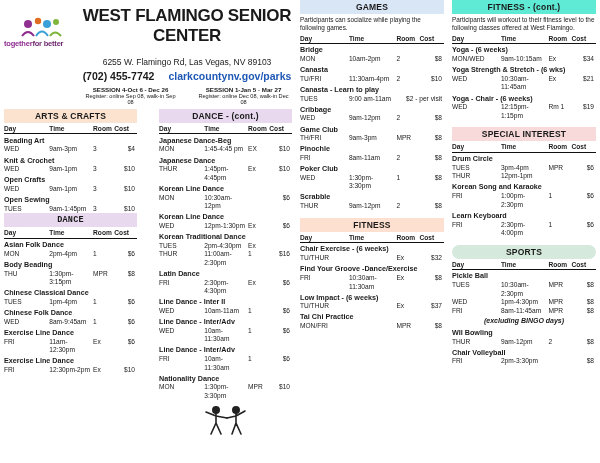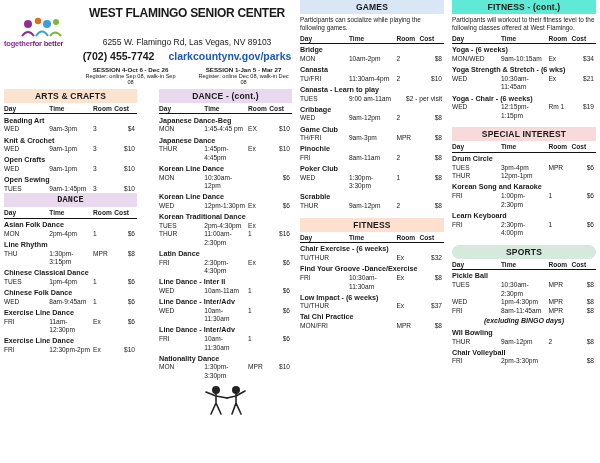--- a/index.html
+++ b/index.html
@@ -18,22 +18,22 @@
   .col2 { width: 152px; }
   .col3 { width: 152px; }
 
   
   .header { display: flex; align-items: flex-start; padding: 4px 4px 0 4px; }
   .logo { width: 78px; flex: 0 0 78px; padding-top: 12px; }
   .logo-top { font-size: 7.5px; font-weight: bold; color: #6f2a6f; letter-spacing: -0.2px; line-height: 1.05; }
   .logo-top .g { color: #8f2f8f; }
   .logo-icon { display:block; margin: 0 auto 2px auto; }
   .head-main { flex: 1; text-align: center; padding-top: 2px; }
-  .title { font-size: 12px; font-weight: bold; letter-spacing: -0.3px; }
-  .address { font-size: 8.5px; margin-top: 17px; }
+  .title { font-size: 17px; font-weight: bold; letter-spacing: -0.3px; }
+  .address { font-size: 8.5px; margin-top: 11px; }
   .contact { display: flex; justify-content: center; gap: 14px; margin-top: 3px; }
   .phone { font-size: 10.5px; font-weight: bold; }
   .weblink { font-size: 10.5px; color: #1f58b5; font-weight: bold; }
   .sessions { display:flex; justify-content: center; gap: 16px; margin-top: 4px; }
   .sess { text-align: center; }
   .sess-title { font-size: 6.2px; font-weight: bold; }
   .sess-sub { font-size: 5.6px; }
 
   
   .bar {
@@ -181,21 +181,21 @@
                 </td>
               </tr>
           <tr>
                 <td>MON</td>
                 <td>2pm-4pm</td>
                 <td>1</td>
                 <td class="right">$6</td>
               </tr>
           <tr>
                 <td colspan="4">
-                  <span class="cls">Line Rhythm</span>
+                  <span class="cls">Body Beading</span>
                 </td>
               </tr>
           <tr>
                 <td>THU</td>
                 <td>1:30pm-3:15pm</td>
                 <td>MPR</td>
                 <td class="right">$8</td>
               </tr>
           <tr>
                 <td colspan="4">

